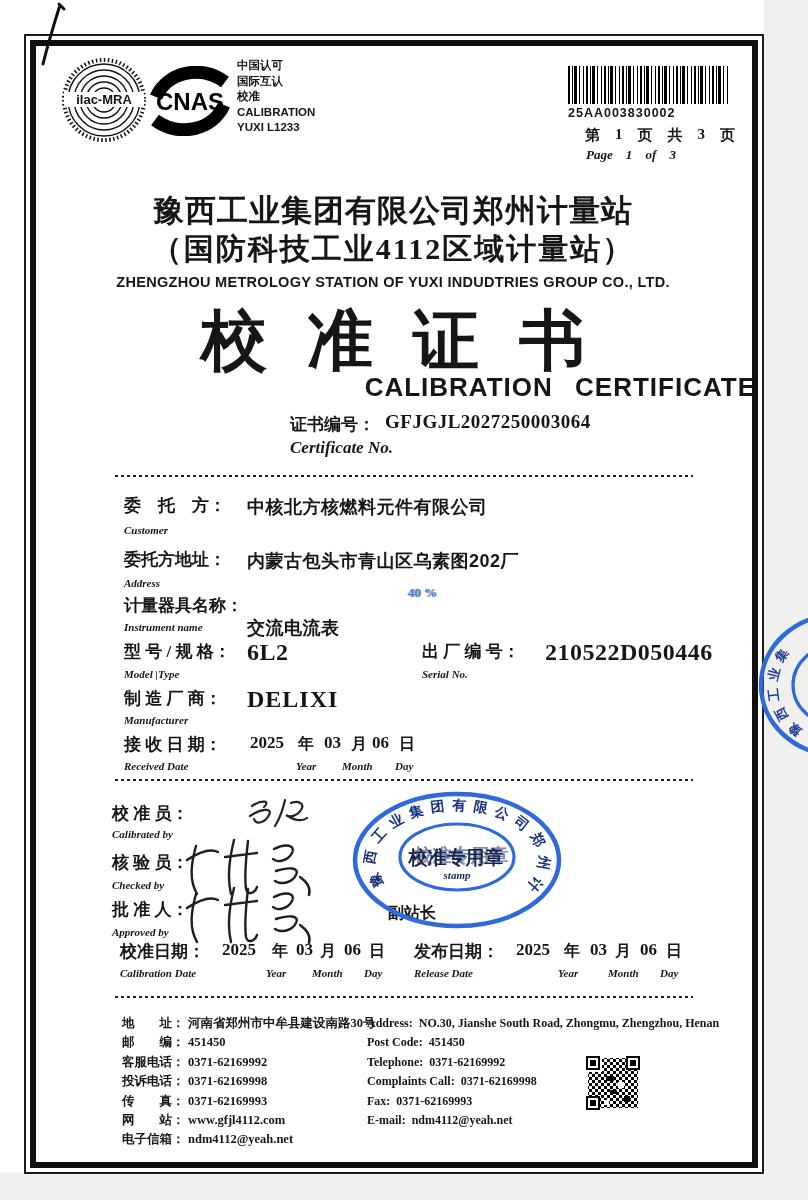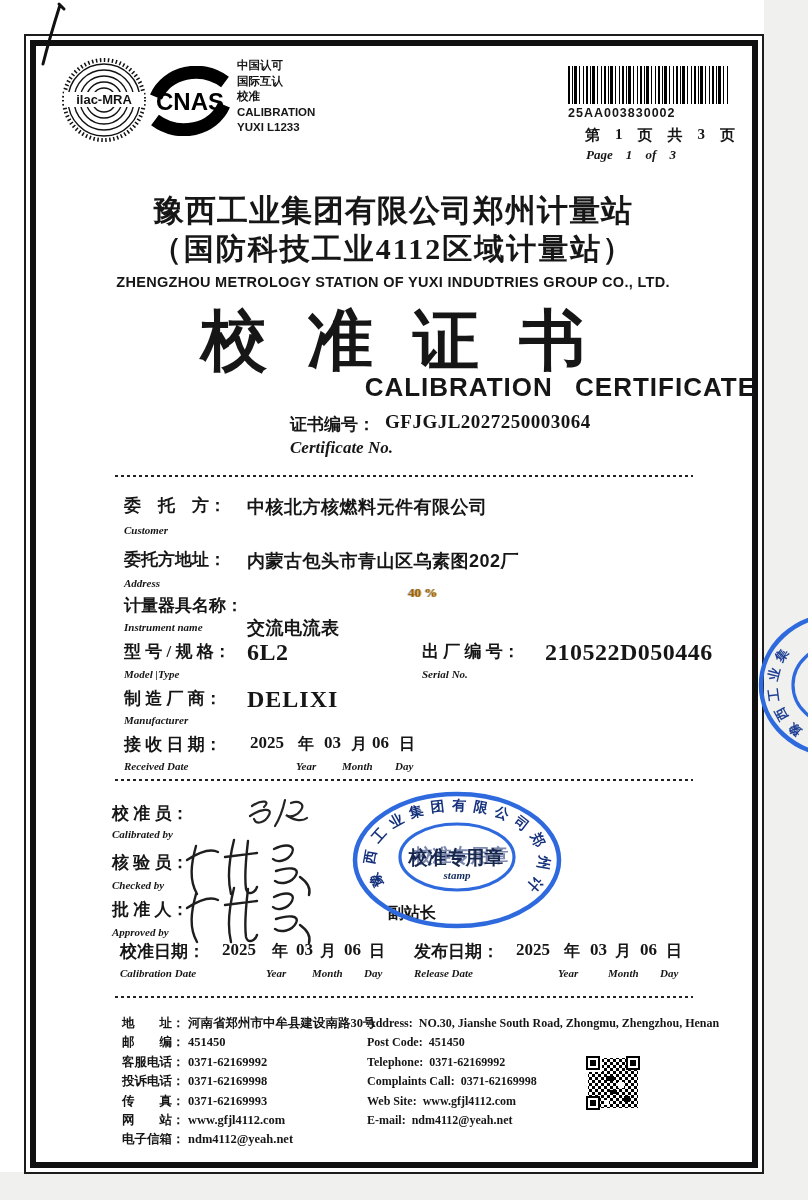--- a/index.html
+++ b/index.html
@@ -24,21 +24,21 @@
   .big-title{left:30px;top:296px;width:726px;text-align:center;font-size:66px;font-weight:900;letter-spacing:40px;padding-left:40px;box-sizing:border-box;}
   .cce{left:30px;top:372px;width:726px;text-align:right;font-family:"Liberation Sans",sans-serif;font-size:26px;font-weight:600;letter-spacing:1px;word-spacing:14px;}
   
   .zh-label{font-size:17px;font-weight:bold;white-space:nowrap;}
   .zh-value{font-size:18px;font-weight:bold;font-family:"Liberation Sans",sans-serif;white-space:nowrap;letter-spacing:.5px;}
   .lat-value{font-size:24px;font-weight:bold;white-space:nowrap;letter-spacing:.5px;}
   .en-sub{font-size:11px;font-weight:bold;font-style:italic;white-space:nowrap;}
   .dash{height:2px;background:repeating-linear-gradient(90deg,#222 0 3px,transparent 3px 6px);}
   .dnum{font-size:17px;font-weight:bold;white-space:nowrap;}
   .dunit{font-size:16px;font-weight:bold;white-space:nowrap;}
-  .note-40{font-size:13px;font-weight:bold;color:#a16207;text-shadow:1px 0 0 rgba(201,162,39,.7),-1px 0 0 rgba(40,90,200,.4);}
+  .note-40{font-size:13px;font-weight:bold;color:#3b82f6;text-shadow:1px 0 0 rgba(201,162,39,.7),-1px 0 0 rgba(40,90,200,.4);}
   .vice{font-size:16px;font-weight:bold;font-family:"Liberation Sans",sans-serif;}
   
   .fcol{font-size:12.5px;font-weight:bold;line-height:19.4px;white-space:nowrap;}
   .flbl{display:inline-block;min-width:66px;}
   .felbl{margin-right:6px;}
   svg{display:block;}
 </style>
 </head>
 <body>
 
@@ -224,21 +224,21 @@
     <div><span class="flbl">传　　真：</span><span>0371-62169993</span></div>
     <div><span class="flbl">网　　站：</span><span>www.gfjl4112.com</span></div>
     <div><span class="flbl">电子信箱：</span><span>ndm4112@yeah.net</span></div>
   </div>
 
   <div class="abs fcol" style="left:367px;top:1014px;font-size:12px">
     <div><span class="felbl">Address:</span><span>NO.30,  Jianshe South Road,  Zhongmu,  Zhengzhou,  Henan</span></div>
     <div><span class="felbl">Post Code:</span><span>451450</span></div>
     <div><span class="felbl">Telephone:</span><span>0371-62169992</span></div>
     <div><span class="felbl">Complaints Call:</span><span>0371-62169998</span></div>
-    <div><span class="felbl">Web Site:</span><span>www.gfjl4112.com</span></div>
+    <div><span class="felbl">Fax:</span><span>0371-62169993</span></div>
     <div><span class="felbl">E-mail:</span><span>ndm4112@yeah.net</span></div>
   </div>
 
   <svg class="abs" style="left:586px;top:1056px" width="54" height="54" viewBox="0 0 54 54">
     <defs>
       <pattern id="qrp" width="6" height="6" patternUnits="userSpaceOnUse">
         <rect width="3" height="3" fill="#000"></rect>
           <rect x="3" y="3" width="3" height="3" fill="#000"></rect>
       </pattern>
     </defs>

